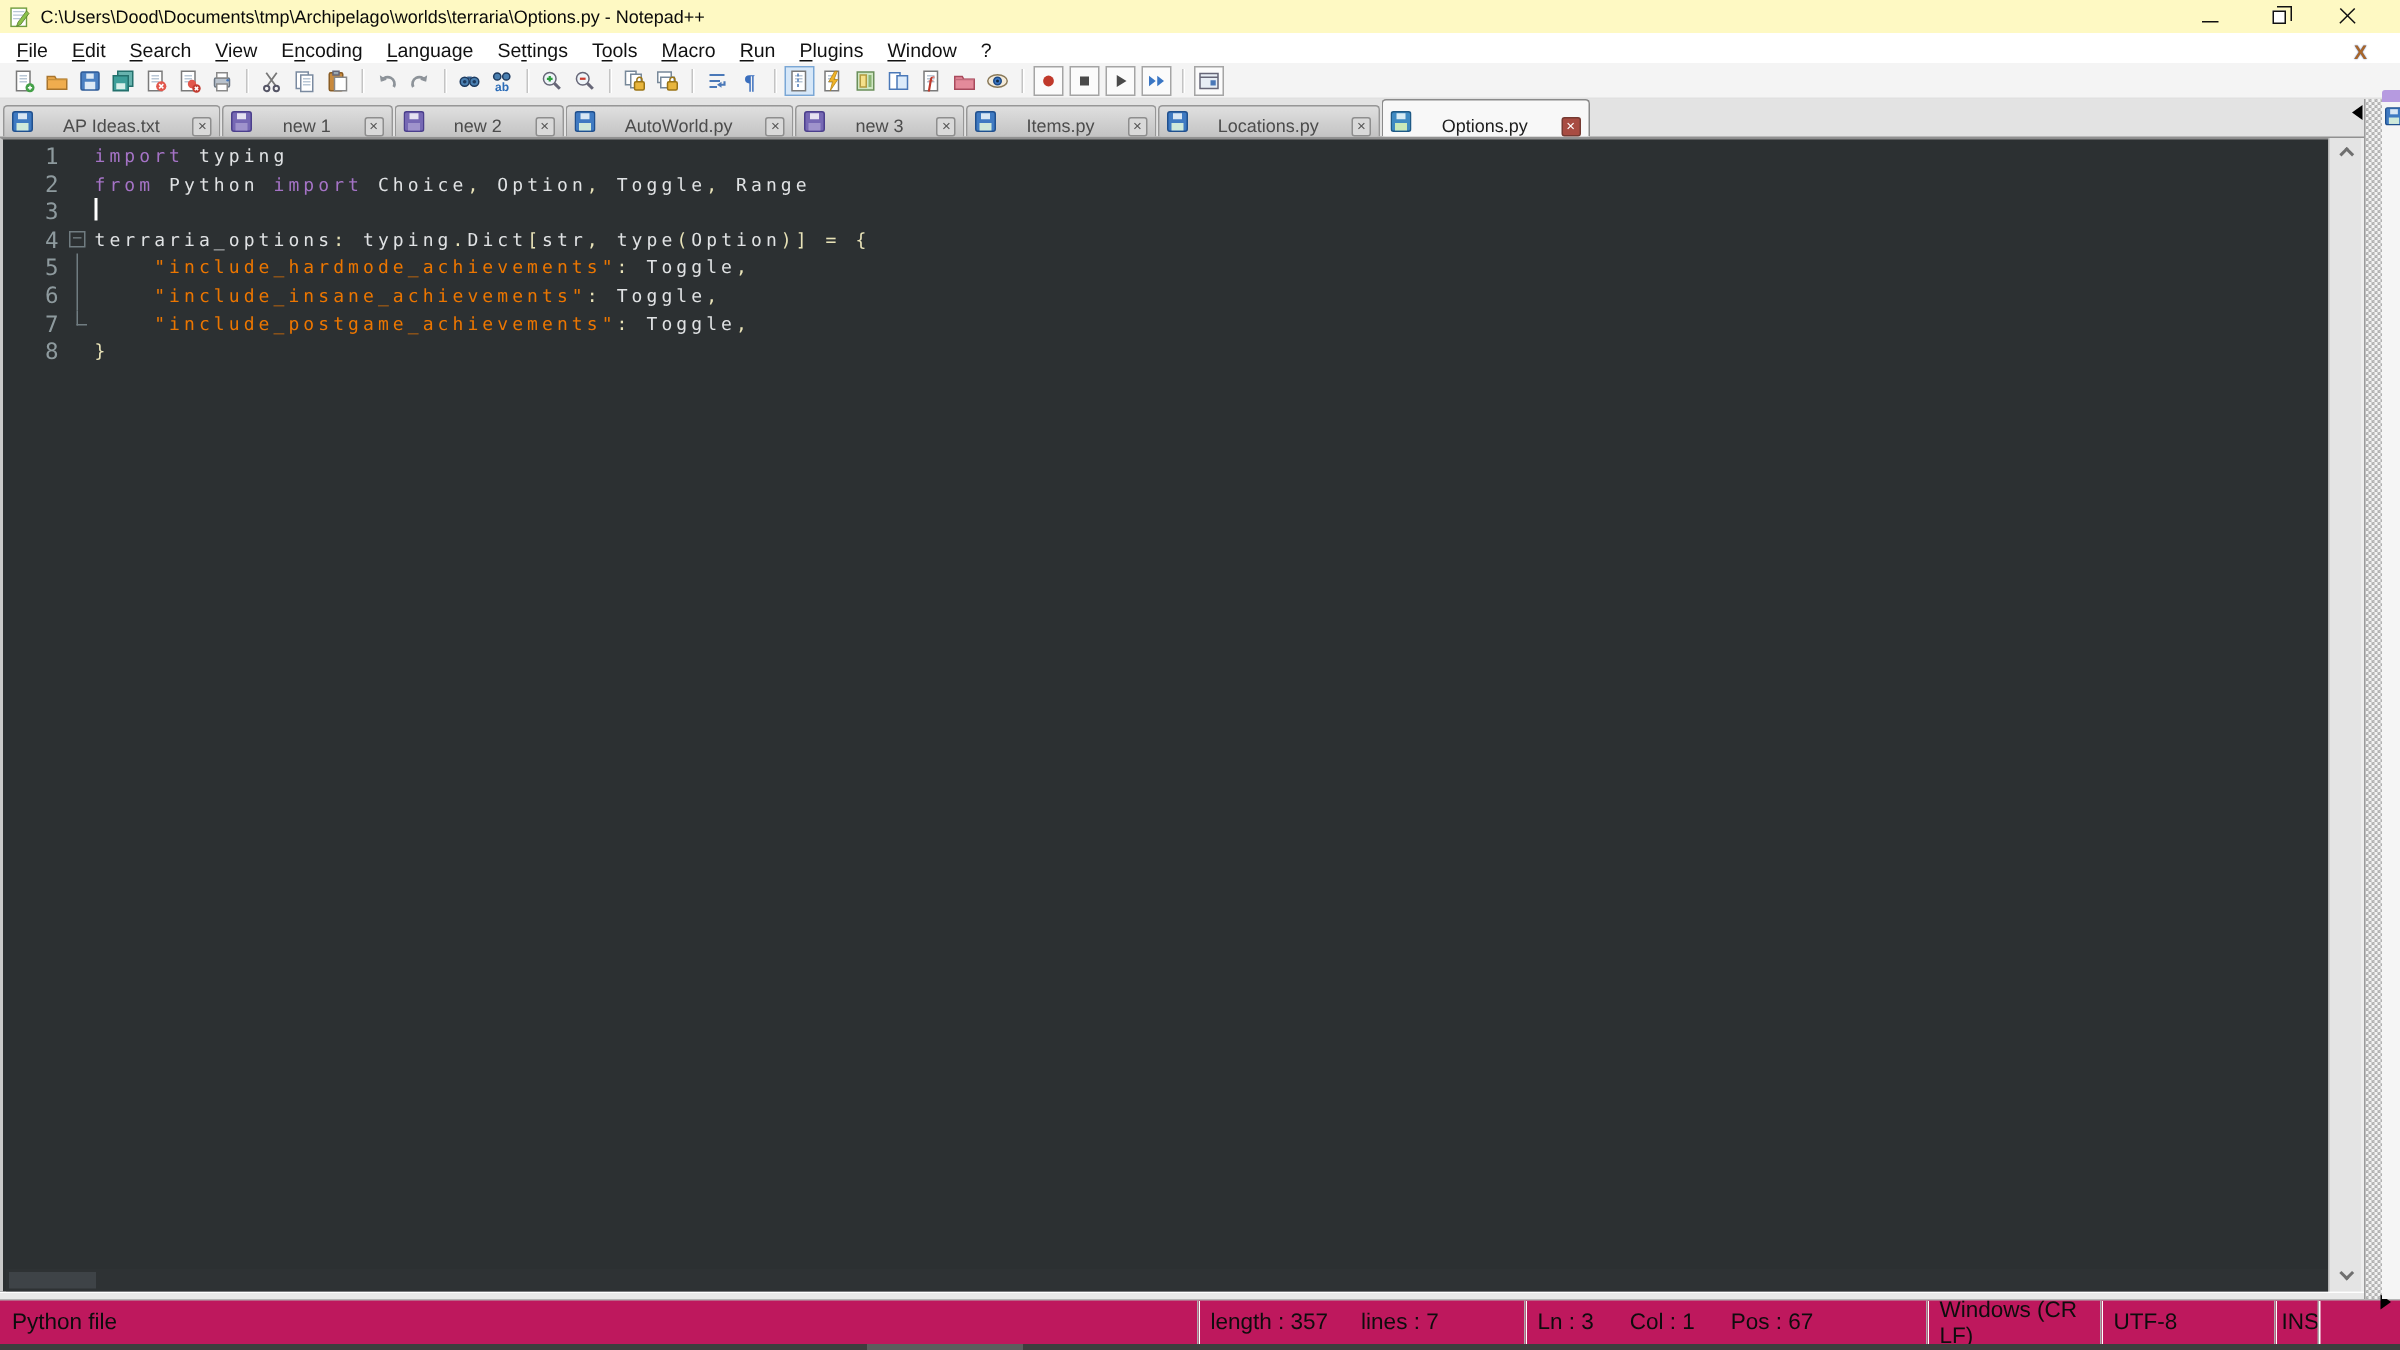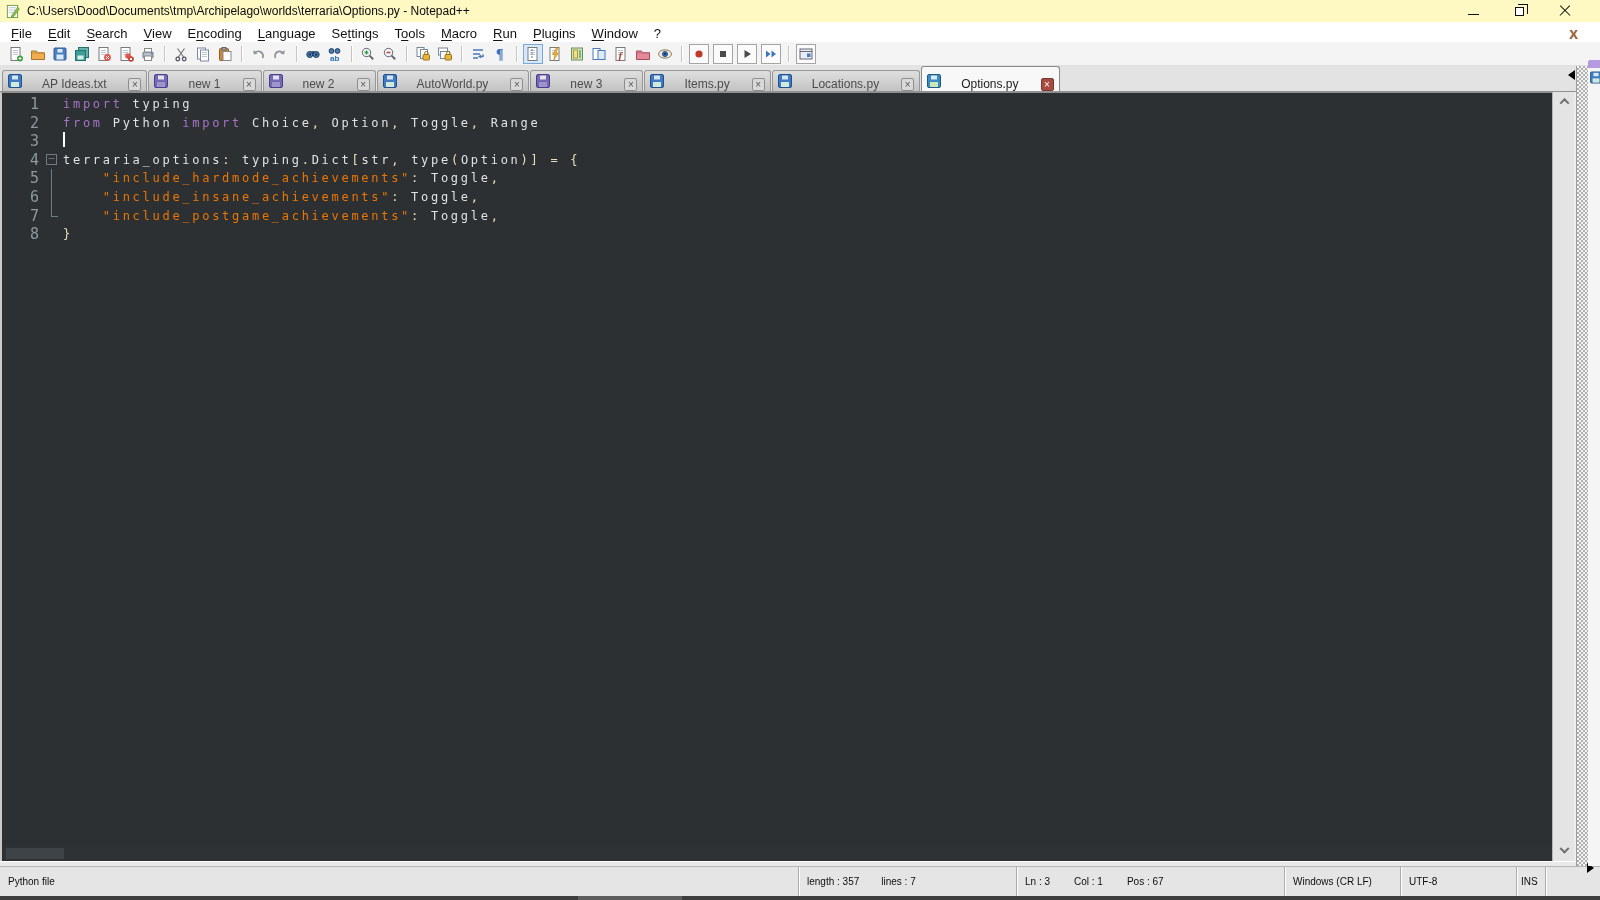--- a/index.html
+++ b/index.html
@@ -75,21 +75,21 @@
   .vscroll { width:22px; background:#e4e4e4; border-left:1px solid #b5b5b5; position:relative; }
   .varrow { position:absolute; left:0; width:22px; height:19px; display:flex; align-items:center; justify-content:center; }
   .varrow.up { top:0; } .varrow.down { bottom:0; }
   .chev { width:7px; height:7px; border-left:2px solid #6f6f6f; border-top:2px solid #6f6f6f; }
   .chev.up { transform:rotate(45deg) translate(1px,1px); }
   .chev.down { transform:rotate(225deg) translate(2px,2px); }
   .right-edge { width:26px; background:#ededed; }
 
   
   .bottom-edge { height:5px; background:#e9e9e9; border-top:1px solid #ffffff; }
-  .statusbar { height:30px; background:#e5e5e5; border-top:1px solid #b5b5b5; display:flex; align-items:center; font-size:10px; color:#0d0d0d; }
+  .statusbar { height:30px; background:#be185d; border-top:1px solid #b5b5b5; display:flex; align-items:center; font-size:15px; color:#0d0d0d; }
   .statusbar .sec { height:100%; display:flex; align-items:center; border-left:1px solid #ababab; box-shadow:inset 1px 0 0 #fff; padding-left:8px; }
   .s-doctype { flex:1; border-left:none !important; box-shadow:none !important; padding-left:6px; }
   .s-len { width:218px; gap:22px; } .s-pos { width:268px; gap:24px; }
   .s-eol { width:116px; } .s-enc { width:116px; } .s-ins { width:29px; padding-left:4px !important; } .s-tail { width:55px; }
   .taskbar { height:4px; background:#3e3e3e; position:relative; }
   .task-seg { position:absolute; left:578px; width:104px; top:0; bottom:0; background:#5d5d5d; }
 
   
   .sliver { position:absolute; top:60px; right:0; width:24px; height:806px; z-index:60; }
   .sliver-dots { position:absolute; left:0; top:6px; bottom:0; width:12px; background-color:#f2f2f2;

